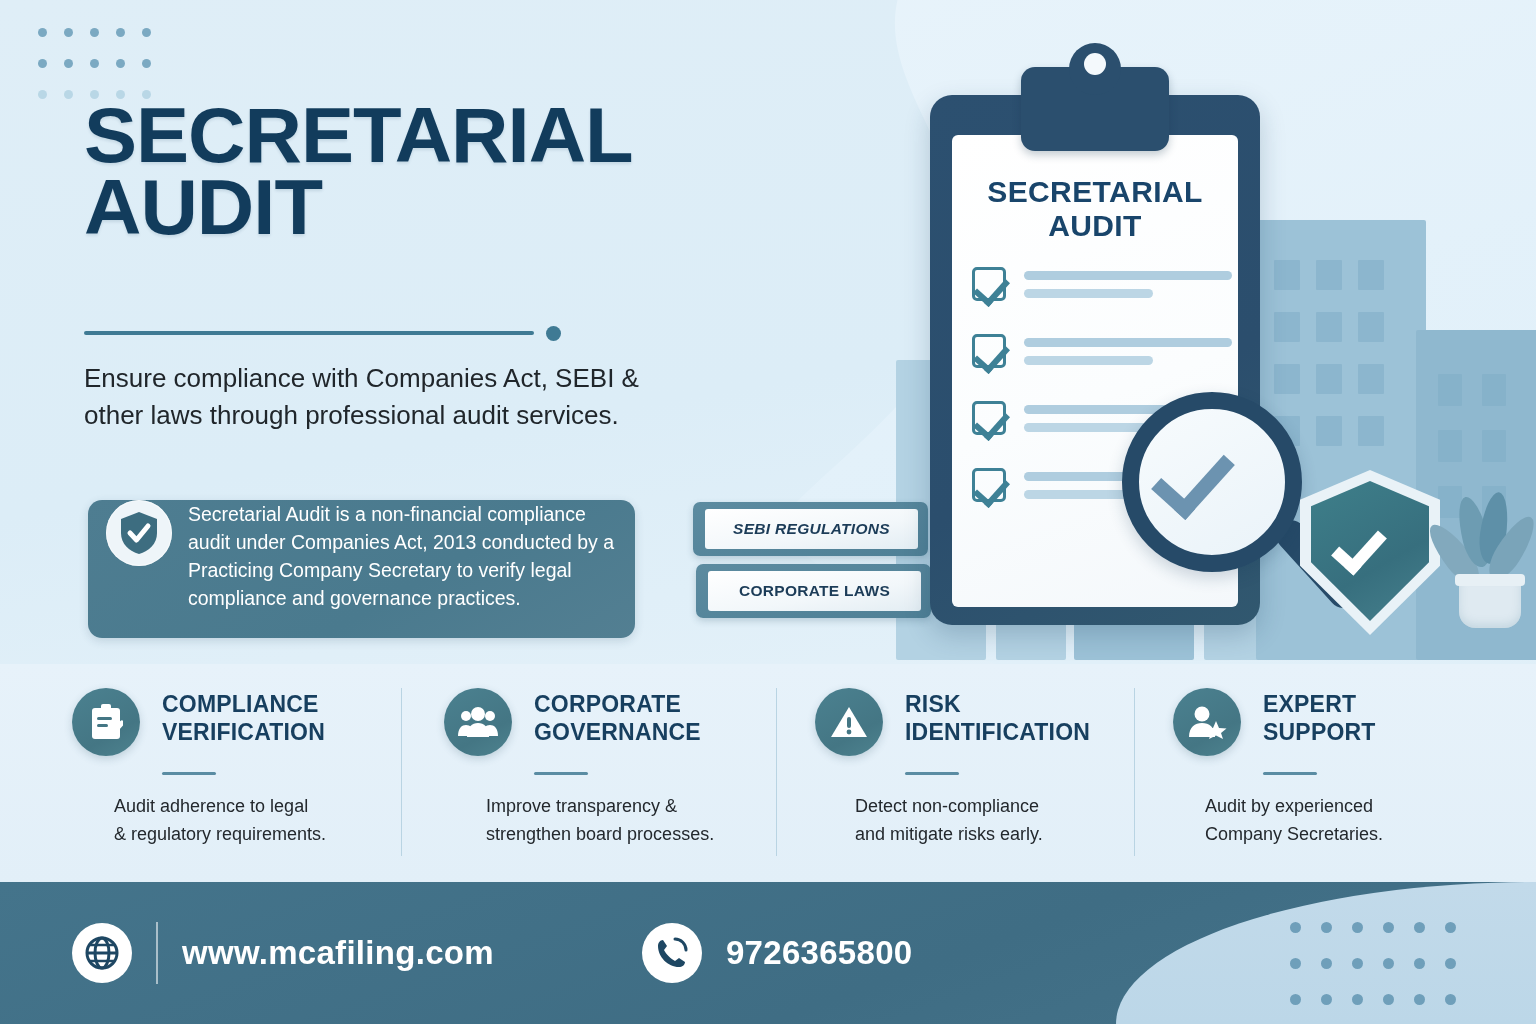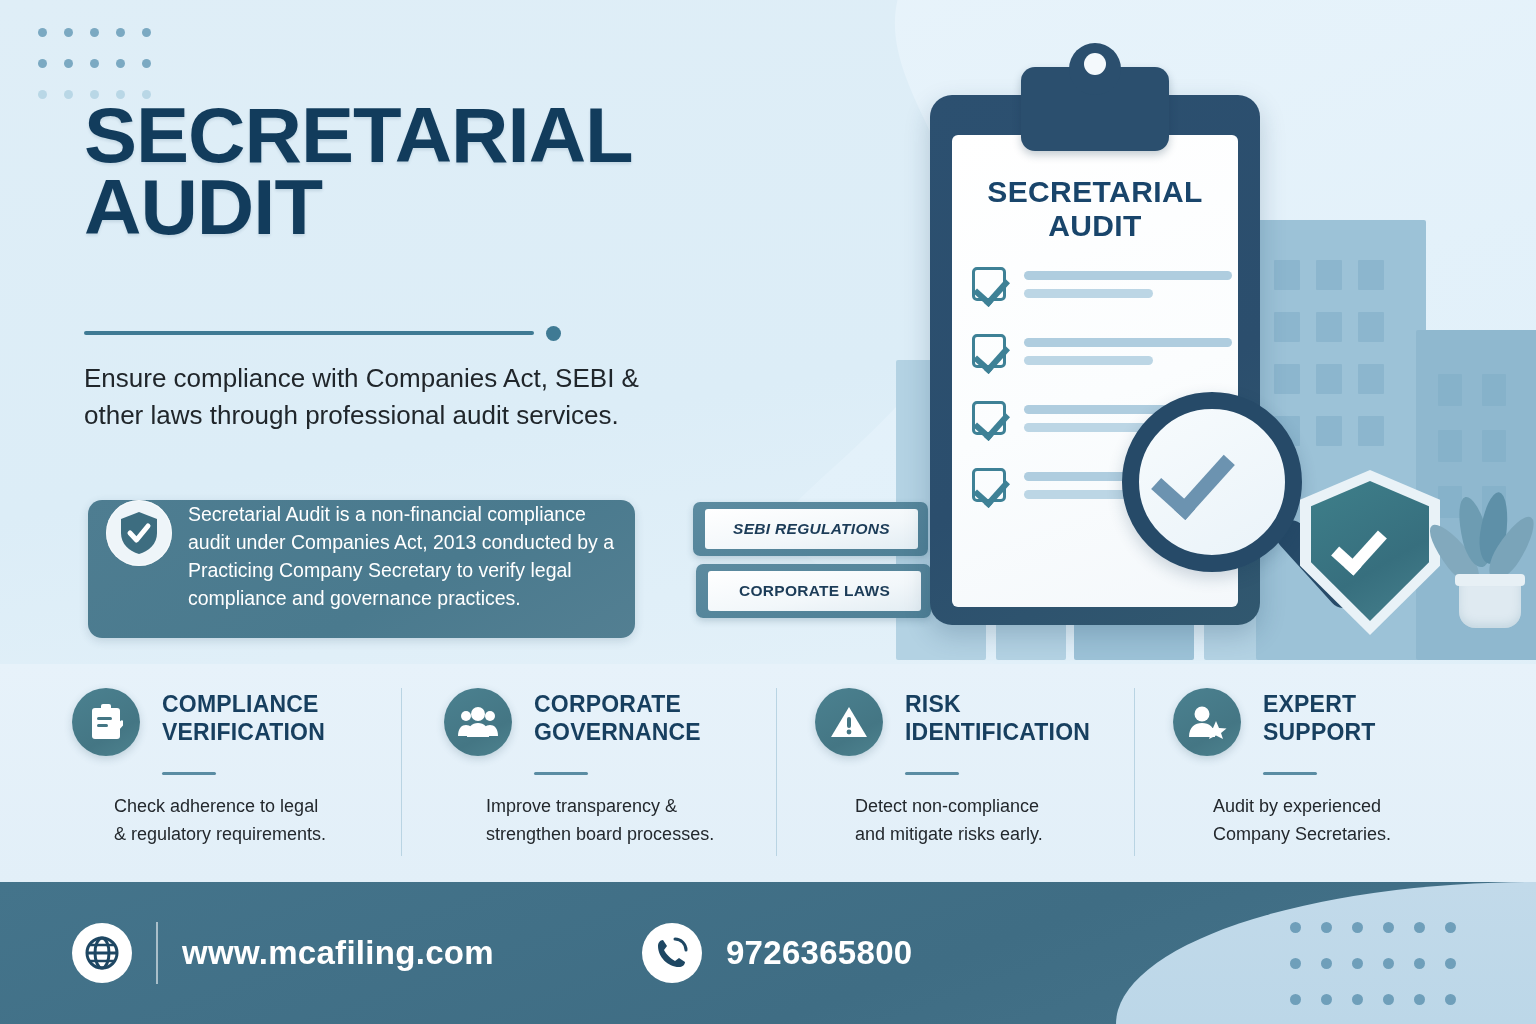--- a/index.html
+++ b/index.html
@@ -226,21 +226,21 @@
   }
   .f-title {
     font-size:23px; font-weight:700; line-height:1.2; color:#173f5f;
     text-transform:uppercase; letter-spacing:.2px; padding-top:3px;
   }
   .f-rule { width:54px; height:3px; background:#5a8ca3; border-radius:2px; margin:16px 0 0 90px; }
   .f-desc { font-size:18px; line-height:1.55; color:#23282d; margin-top:18px; }
   .feature.f1 .f-desc { margin-left:42px; }
   .feature.f2 .f-desc { margin-left:42px; }
   .feature.f3 .f-desc { margin-left:40px; }
-  .feature.f4 .f-desc { margin-left:40px; }
+  .feature.f4 .f-desc { margin-left:32px; }
 
   
   .footer {
     position:absolute; left:0; bottom:0; width:1536px; height:142px;
     background:linear-gradient(160deg,#44748b 0%,#3f6d84 60%,#45738a 100%);
     display:flex; align-items:center; overflow:hidden;text-align:center;
   }
   .footer-curve {
     position:absolute; right:0; top:0; width:420px; height:142px;
     background:linear-gradient(180deg,#c2daea 0%,#bcd7e8 100%);
@@ -424,21 +424,21 @@
             <path d="M17 27 L22 32 L33 20" fill="none" stroke="#ffffff" stroke-width="5" stroke-linecap="round" stroke-linejoin="round"></path>
           </svg>
         </div>
         <div class="f-title">
           <span>COMPLIANCE</span><br>
           <span>VERIFICATION</span>
         </div>
       </div>
       <div class="f-rule"></div>
       <div class="f-desc">
-        <span>Check adherence to legal</span><br>
+        <span>Audit adherence to legal</span><br>
         <span>&amp; regulatory requirements.</span>
       </div>
       <div class="divider"></div>
     </div>
 
     <div class="feature f2">
       <div class="f-head">
         <div class="f-icon">
           <svg width="40" height="32" viewBox="0 0 40 32" aria-hidden="true">
             <circle cx="8" cy="10" r="5" fill="#ffffff"></circle>

